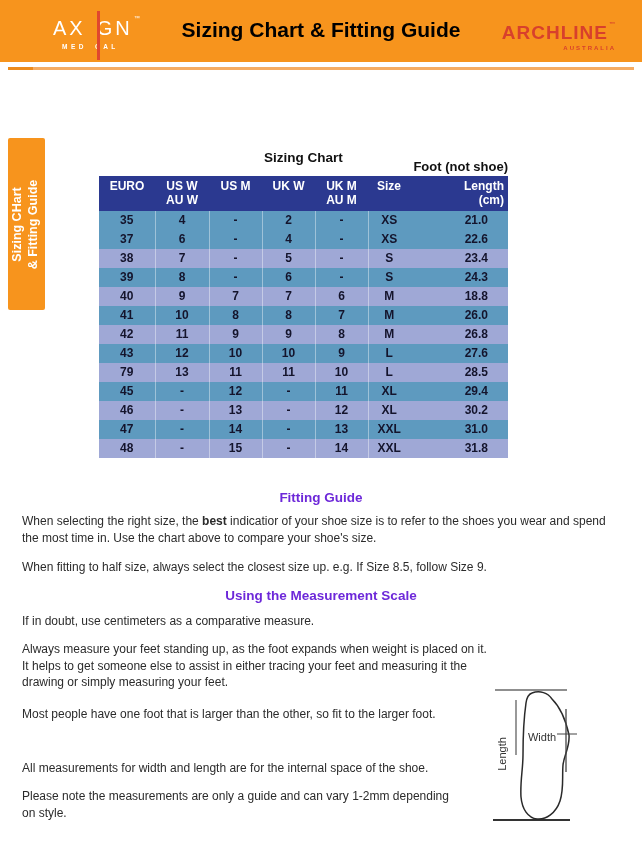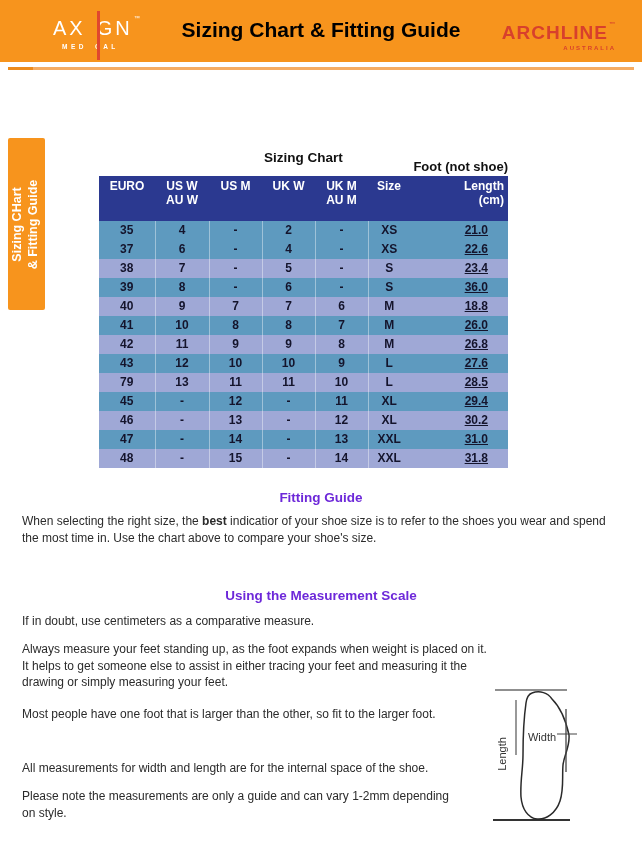--- a/index.html
+++ b/index.html
@@ -37,24 +37,24 @@
   .side-tab{position:absolute;left:8px;top:138px;width:37px;height:172px;background:var(--orange);border-radius:2px;}
   .side-tab-text{position:absolute;left:-67.5px;top:67.5px;width:172px;height:37px;
     transform:rotate(-90deg);text-align:center;color:#fff;font-weight:bold;
     font-size:12.5px;line-height:1.3;}
   
   .chart-wrap{position:absolute;left:99px;top:150px;width:409px;}
   .chart-title{text-align:center;font-weight:bold;font-size:13.5px;color:#111;}
   .foot-note{position:absolute;right:0;top:9px;font-weight:bold;font-size:13px;color:#111;}
   table.sizing{position:absolute;left:0;top:26px;width:409px;border-collapse:collapse;table-layout:fixed;}
   table.sizing th{background:var(--header-navy);color:#fff;font-size:12px;font-weight:bold;
-    vertical-align:top;padding:3px 0 14px;line-height:14px;text-align:center;}
+    vertical-align:top;padding:3px 0 4px;line-height:14px;text-align:center;}
   table.sizing th:last-child{text-align:right;padding-right:4px;}
   table.sizing td{height:19px;padding:0;text-align:center;font-size:12px;font-weight:bold;color:#14142c;line-height:19px;}
-  table.sizing td:last-child{text-align:right;padding-right:20px;text-decoration:underline;}
+  table.sizing td:last-child{text-align:right;padding-right:20px;}
   table.sizing td:nth-child(-n+5){border-right:1px solid rgba(255,255,255,0.4);}
   table.sizing tr.odd td{background:var(--row-blue);}
   table.sizing tr.even td{background:var(--row-lavender);}
   
   .section-heading{position:absolute;left:0;width:642px;text-align:center;font-weight:bold;font-size:13.5px;color:#6d28d9;}
   .para{position:absolute;left:22px;font-size:12px;line-height:16.5px;color:var(--ink);}
   .h-fitting{top:490px;}
   .p1{top:513px;width:600px;}
   .p2{top:559px;width:600px;}
   .h-measure{top:588px;}
@@ -185,21 +185,21 @@
             <td>23.4</td>
           </tr>
           <tr class="odd">
             <td>39</td>
             <td>8</td>
             <td>-</td>
             <td>6</td>
             <td>-</td>
             <td>S</td>
             <td></td>
-            <td>36.0</td>
+            <td>24.3</td>
           </tr>
           <tr class="even">
             <td>40</td>
             <td>9</td>
             <td>7</td>
             <td>7</td>
             <td>6</td>
             <td>M</td>
             <td></td>
             <td>18.8</td>
@@ -285,20 +285,21 @@
             <td>31.8</td>
           </tr>
         </tbody>
     </table>
   </div>
 
   <div class="section-heading h-fitting">Fitting Guide</div>
   <div class="para p1">
     <span>When selecting the right size, the </span><b>best</b><span> indicatior of your shoe size is to refer to the shoes you wear and spend the most time in. Use the chart above to compare your shoe's size.</span>
   </div>
+  <div class="para p2">When fitting to half size, always select the closest size up. e.g. If Size 8.5, follow Size 9.</div>
 
   <div class="section-heading h-measure">Using the Measurement Scale</div>
   <div class="para p3">If in doubt, use centimeters as a comparative measure.</div>
   <div class="para p4">Always measure your feet standing up, as the foot expands when weight is placed on it. It helps to get someone else to assist in either tracing your feet and measuring it the drawing or simply measuring your feet.</div>
   <div class="para p5">Most people have one foot that is larger than the other, so fit to the larger foot.</div>
   <div class="para p6">All measurements for width and length are for the internal space of the shoe.</div>
   <div class="para p7">Please note the measurements are only a guide and can vary 1-2mm depending on style.</div>
 
   <div class="foot-diagram">
     <svg width="154" height="150" viewBox="0 0 154 150">

